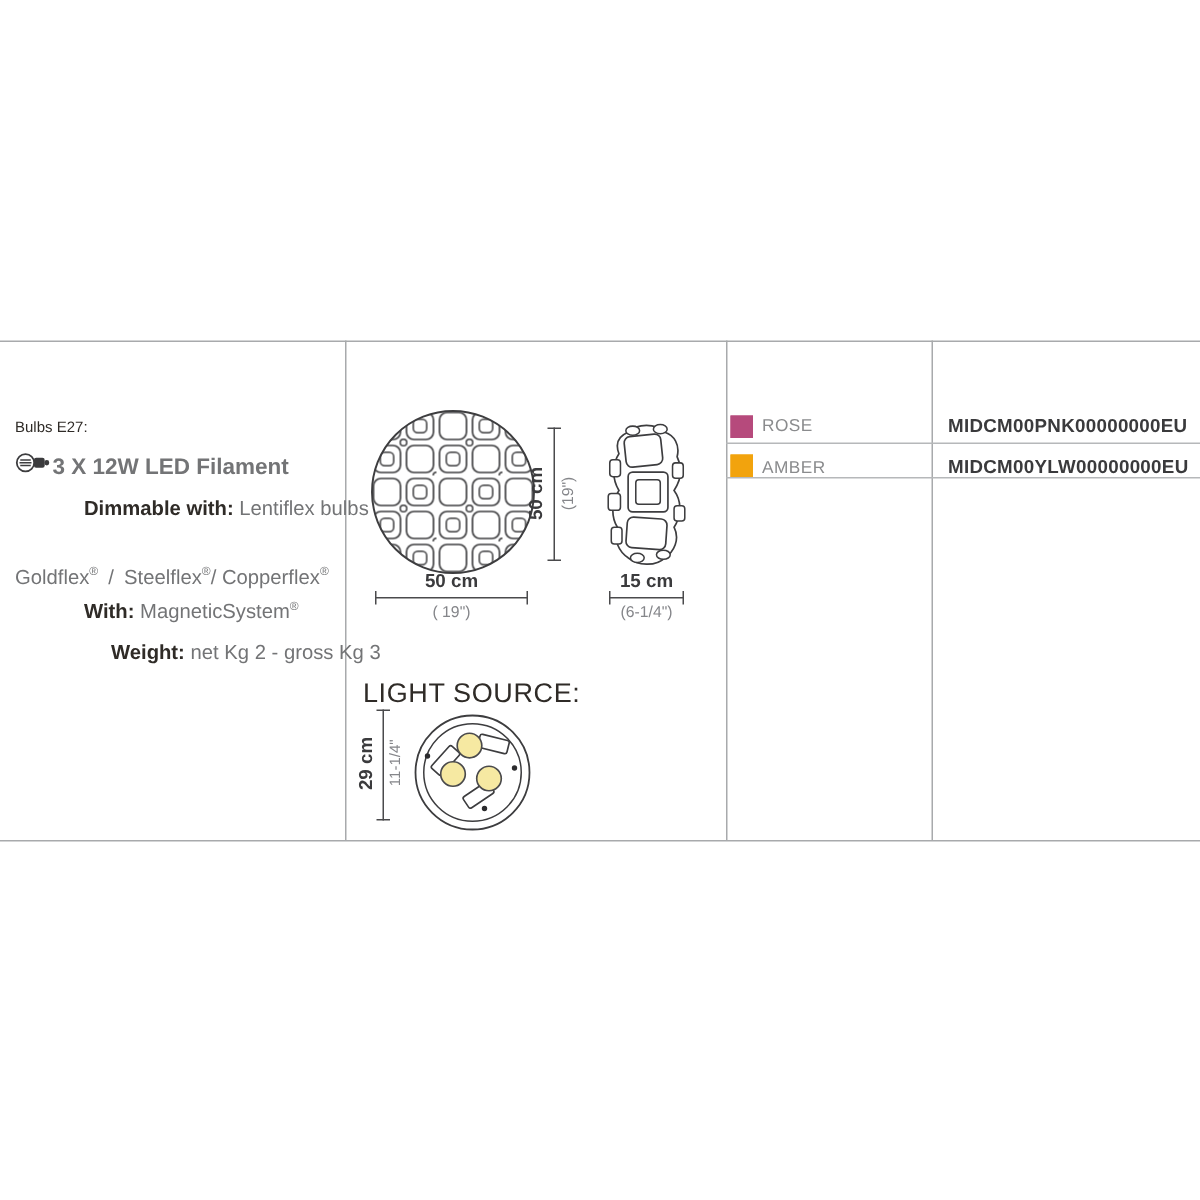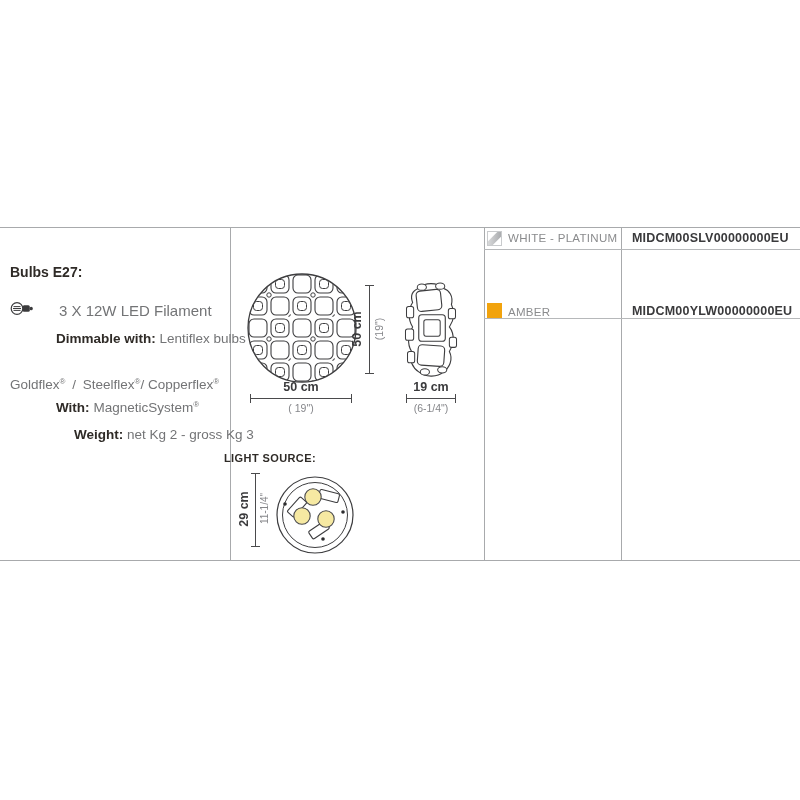--- a/index.html
+++ b/index.html
@@ -14,36 +14,36 @@
   .hline { position:absolute; height:1px; background:var(--line_gray,#aaacae); }
   .vline { position:absolute; width:1px;  background:var(--line_gray,#aaacae); }
 
   
   .title { left:10px; top:250px; font-size:19px; font-weight:bold; letter-spacing:.3px; color:var(--text_dark); }
   .lbl  { font-weight:bold; color:var(--text_dark);padding-left:46px; }
   .val  { color:var(--text_gray,#737476); }
   .line13 { font-size:13.5px; }
   .reg-sup { font-size:8px; vertical-align:super; line-height:0; }
   .sep { margin:0 3px; }
-  .bulbs-lbl { left:10px; top:264px; font-size:14px; font-weight:bold; }
-  .led-row { left:10px; top:301px; display:flex; align-items:center; gap:24px; }
+  .bulbs-lbl { left:10px; top:280px; font-size:10px; font-weight:normal; }
+  .led-row { left:10px; top:301px; display:flex; align-items:center; gap:0;font-weight:bold; }
   .led-row .val { font-size:15px; }
 
   
   .hdim { position:absolute; height:1px; background:#4a4a4c; }
   .hdim::before,.hdim::after { content:''; position:absolute; top:-4px; width:1px; height:9px; background:#4a4a4c; }
   .hdim::before { left:0; } .hdim::after { right:0; }
   .vdim { position:absolute; width:1px; background:#4a4a4c; }
   .vdim::before,.vdim::after { content:''; position:absolute; left:-4px; height:1px; width:9px; background:#4a4a4c; }
   .vdim::before { top:0; } .vdim::after { bottom:0; }
   .dim-num { font-weight:bold; font-size:12.5px; color:#3b3b3d; text-align:center; }
   .dim-in  { font-size:10.5px; color:#85868a; text-align:center; }
   .rot { transform:rotate(-90deg); transform-origin:center; }
 
-  .ls-label { left:224px; top:452px; font-size:11px; font-weight:bold; letter-spacing:.4px; }
+  .ls-label { left:242px; top:452px; font-size:18px; font-weight:normal; letter-spacing:.4px; }
 
   
   .frow { position:absolute; left:484px; width:316px; height:23px;
           border-bottom:1px solid var(--row_line_gray,#b6b8ba);
           display:flex; align-items:center; box-sizing:border-box; padding-left:3px; }
   .fname { font-size:11.5px; letter-spacing:.3px; color:var(--table_name_gray,#8a8b8d); margin-left:6px; }
   .fcode { position:absolute; left:148px; font-size:12.5px; font-weight:bold; letter-spacing:.2px; color:var(--code_dark,#3a3a3c); }
   .sw { width:13px; height:13px; border:1px solid #c9cbcd; background:#fff; position:relative; overflow:hidden; flex:0 0 auto; }
   .sw-stripe::after { content:''; position:absolute; left:-4px; right:-4px; top:4px; height:6px; transform:rotate(-45deg); }
   .sw-platinum::after { background:linear-gradient(135deg, var(--platinum_light,#e3e4e5), var(--platinum_dark,#9fa1a4)); }
@@ -151,21 +151,21 @@
   </div>
 
   <div class="vdim" style="left:369px;top:285px;height:89px;"></div>
   <div class="abs dim-num rot" style="left:327px;top:322px;width:60px;">50 cm</div>
   <div class="abs dim-in rot" style="left:349px;top:323px;width:60px;">(19")</div>
 
   <div class="abs dim-num" style="left:250px;top:380px;width:102px;">50 cm</div>
   <div class="hdim" style="left:250px;top:398px;width:102px;"></div>
   <div class="abs dim-in" style="left:250px;top:402px;width:102px;">( 19")</div>
 
-  <div class="abs dim-num" style="left:404px;top:380px;width:54px;">19 cm</div>
+  <div class="abs dim-num" style="left:404px;top:380px;width:54px;">15 cm</div>
   <div class="hdim" style="left:406px;top:398px;width:50px;"></div>
   <div class="abs dim-in" style="left:404px;top:402px;width:54px;">(6-1/4")</div>
 
   <div class="abs ls-label">LIGHT SOURCE:</div>
 
   <div class="abs" style="left:275px;top:475px;">
     <svg width="80" height="80" viewBox="0 0 80 80">
       <circle class="ln" cx="40" cy="40" r="38" stroke-width="1.2"></circle>
       <circle class="ln" cx="40" cy="40" r="32.5" stroke-width="1"></circle>
       <circle class="dot" cx="10" cy="29" r="1.8"></circle>
@@ -179,24 +179,24 @@
         <circle class="blb" cx="27" cy="41" r="8.2" stroke-width="1.1"></circle>
         <circle class="blb" cx="51" cy="44" r="8.2" stroke-width="1.1"></circle>
       </g>
     </svg>
   </div>
 
   <div class="vdim" style="left:255px;top:473px;height:74px;"></div>
   <div class="abs dim-num rot" style="left:214px;top:502px;width:60px;">29 cm</div>
   <div class="abs dim-in rot" style="left:234px;top:503px;width:60px;font-size:10px;">11-1/4"</div>
 
-  <div class="frow" style="top:227px;">
-    <span class="sw sw-stripe sw-platinum"></span>
-    <span class="fname">WHITE - PLATINUM</span>
-    <span class="fcode">MIDCM00SLV00000000EU</span>
+  <div class="frow" style="top:273px;">
+    <span class="sw sw-rose"></span>
+    <span class="fname">ROSE</span>
+    <span class="fcode">MIDCM00PNK00000000EU</span>
   </div>
   <div class="frow" style="top:296px;align-items:flex-end;">
     <span class="sw sw-amber"></span>
     <span class="fname">AMBER</span>
     <span class="fcode">MIDCM00YLW00000000EU</span>
   </div>
 
 </div>
 
 </body></html>

